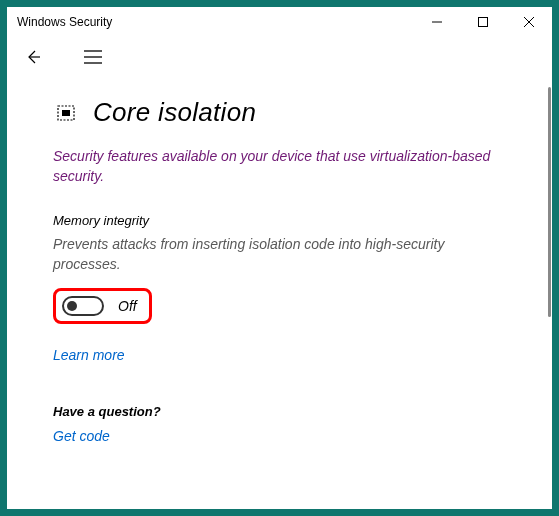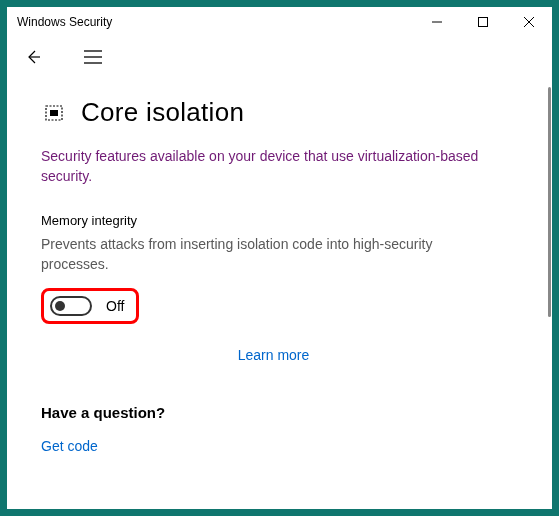--- a/index.html
+++ b/index.html
@@ -6,37 +6,37 @@
   html, body { width: 559px; height: 516px; font-family: "Segoe UI", Arial, sans-serif; background: #fff; color: #000; }
   .window { width: 559px; height: 516px; border: 7px solid #0f766e; position: relative; background: #fff; }
   .titlebar { height: 30px; display: flex; align-items: center; padding-left: 10px; font-size: 12px; }
   .titlebar .title-text { flex: 1; }
   .win-controls { display: flex; height: 30px; }
   .win-btn { width: 46px; height: 30px; display: flex; align-items: center; justify-content: center; font-size: 13px; cursor: pointer; }
   .win-btn svg { display: block; }
   .nav-row { height: 40px; display: flex; align-items: center; padding-left: 12px; gap: 32px; }
   .nav-btn { width: 28px; height: 28px; display: flex; align-items: center; justify-content: center; cursor: pointer; }
   .content-wrap { position: absolute; top: 70px; left: 0; right: 0; bottom: 0; display: flex; }
-  .content { padding: 20px 40px 20px 34px; flex: 1; overflow: hidden; }
+  .content { padding: 20px 40px 20px 46px; flex: 1; overflow: hidden; font-style: italic; }
   .scrollbar { width: 6px; background: transparent; display: flex; flex-direction: column; align-items: center; padding-top: 10px; }
   .scroll-thumb { width: 3px; height: 230px; background: #888; border-radius: 2px; }
   .page-heading { display: flex; align-items: center; gap: 14px; margin-bottom: 18px; }
   .page-heading h1 { font-weight: 400; font-size: 26px; letter-spacing: 0.3px; }
   .isolation-icon { width: 26px; height: 22px; }
   .desc { color: #701a75; font-size: 14px; line-height: 1.45; margin-bottom: 26px; max-width: 440px; }
   .section-title { font-size: 13px; font-weight: 400; margin-bottom: 6px; }
   .section-desc { color: #595959; font-size: 14px; line-height: 1.45; margin-bottom: 14px; max-width: 440px; }
   .toggle-row { display: flex; align-items: center; gap: 14px; margin-bottom: 22px; }
   .toggle { width: 42px; height: 20px; border: 2px solid #333; border-radius: 20px; position: relative; background: #fff; cursor: pointer; }
   .toggle .knob { width: 10px; height: 10px; background: #333; border-radius: 50%; position: absolute; top: 3px; left: 3px; }
   .toggle-label { font-size: 14px; }
   .highlight-box { border: 3px solid #ff0000; border-radius: 8px; padding: 5px 12px 5px 6px; display: inline-flex; align-items: center; gap: 14px; }
   .link { color: #0066cc; font-size: 14px; cursor: pointer; display: inline-block; }
-  .learn-more { margin-bottom: 40px; text-align: center; }
-  .question-title { font-size: 15px; font-weight: 600; margin-bottom: 16px; }
+  .learn-more { margin-bottom: 40px; }
+  .question-title { font-size: 13px; font-weight: 600; margin-bottom: 8px; }
 </style>
 </head>
 <body>
 
 <div class="window">
 
   <div class="titlebar">
     <span class="title-text">Windows Security</span>
     <div class="win-controls">
       <div class="win-btn">

